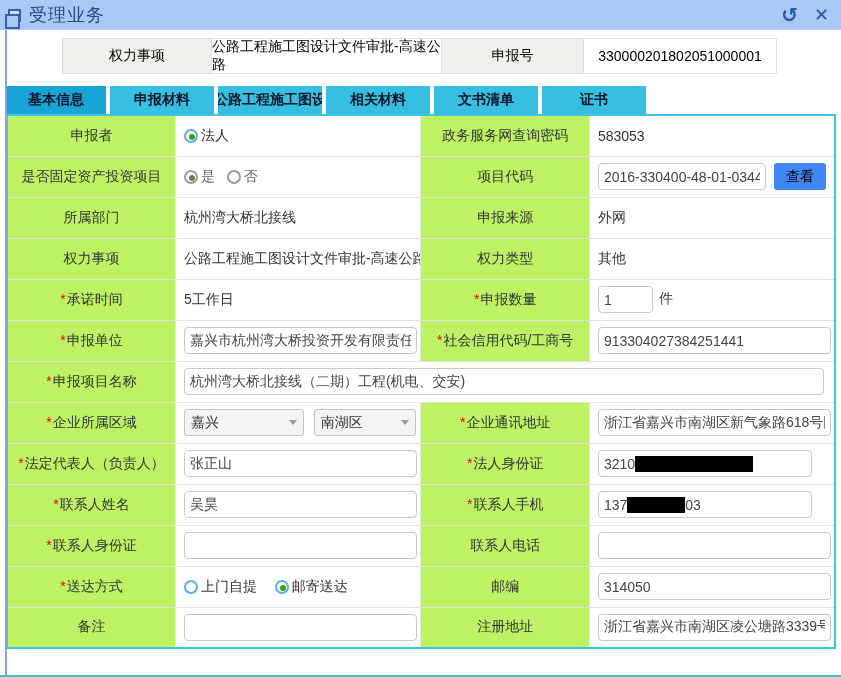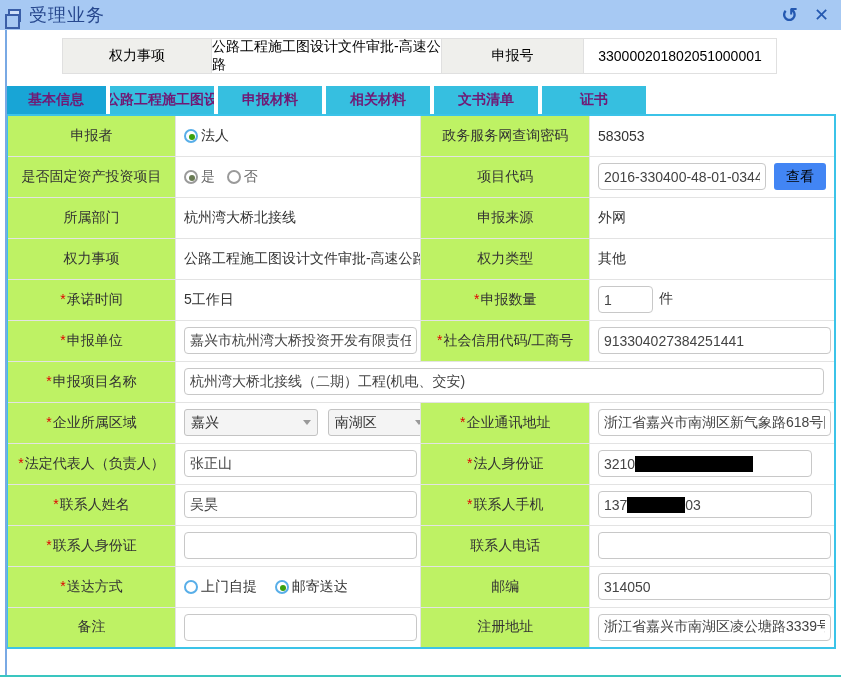--- a/index.html
+++ b/index.html
@@ -26,21 +26,21 @@
   .hdr-row { display:flex; margin:8px 0 0 62px; height:36px; font-size:14px; }
   .hdr-cell { display:flex; align-items:center; justify-content:center; border:1px solid #e0e0e0; }
   .lblbox { background:#efefec; width:150px; }
   .lblbox.w142 { width:142px; border-left:none; }
   .valbox { background:#fff; }
   .valbox.w230 { width:230px; border-left:none; }
   .valbox.w193 { width:193px; border-left:none; }
 
   
   .tabs { display:flex; gap:4px; margin:12px 0 0 6px; }
-  .tab { width:104px; height:28px; background:#36bfe0; color:#701a75; font-size:14px; font-weight:bold;
+  .tab { width:104px; height:28px; background:#36bfe0; color:#0f172a; font-size:14px; font-weight:bold;
     display:flex; align-items:center; justify-content:center; cursor:pointer;
     white-space:nowrap; overflow:hidden; flex:none; }
   .tab.active { background:#18a5d6; }
   .tab:first-child { width:100px; }
 
   
   table.form { border-collapse:collapse; table-layout:fixed; width:830px; margin-left:6px;
     border:2px solid #3bc3e8; }
   td { border:1px solid #e3e3e3; height:41px; font-size:14px; color:#333; overflow:hidden; }
   td.lbl { background:#bef264; text-align:center; }
@@ -70,21 +70,21 @@
     border-radius:50%; background:#3aa10e; }
   .radio.gray { border-color:#9a9a9a; }
   .radio.gray.checked::after { background:#687a52; }
   .radio-lbl { margin-right:14px; }
   .radio-lbl.gray { color:#666; margin-right:8px; }
 
   
   .select { display:inline-flex; align-items:center; justify-content:space-between; height:27px;
     border:1px solid #c3c3c3; border-radius:3px; background:#f4f4f4; padding:0 6px;
     vertical-align:middle; cursor:pointer; margin-right:6px; }
-  .select.city { width:134px; }
+  .select.city { width:120px; }
   .select.district { width:102px; }
   .chev { width:0; height:0; border-left:4px solid transparent; border-right:4px solid transparent;
     border-top:5px solid #999; margin-left:4px; }
 </style>
 </head>
 <body>
 
 <div class="titlebar">
   <span class="win-icon"></span>
   <span class="win-title">受理业务</span>
@@ -98,22 +98,22 @@
 
 <div class="hdr-row">
   <div class="hdr-cell lblbox">权力事项</div>
   <div class="hdr-cell valbox w230">公路工程施工图设计文件审批-高速公路</div>
   <div class="hdr-cell lblbox w142">申报号</div>
   <div class="hdr-cell valbox w193">330000201802051000001</div>
 </div>
 
 <div class="tabs">
   <div class="tab active">基本信息</div>
+  <div class="tab">申报材料</div>
   <div class="tab">公路工程施工图设</div>
-  <div class="tab">申报材料</div>
   <div class="tab">相关材料</div>
   <div class="tab">文书清单</div>
   <div class="tab">证书</div>
 </div>
 
 <table class="form">
   <colgroup>
       <col style="width:168px">
       <col style="width:245px">
       <col style="width:168px">

